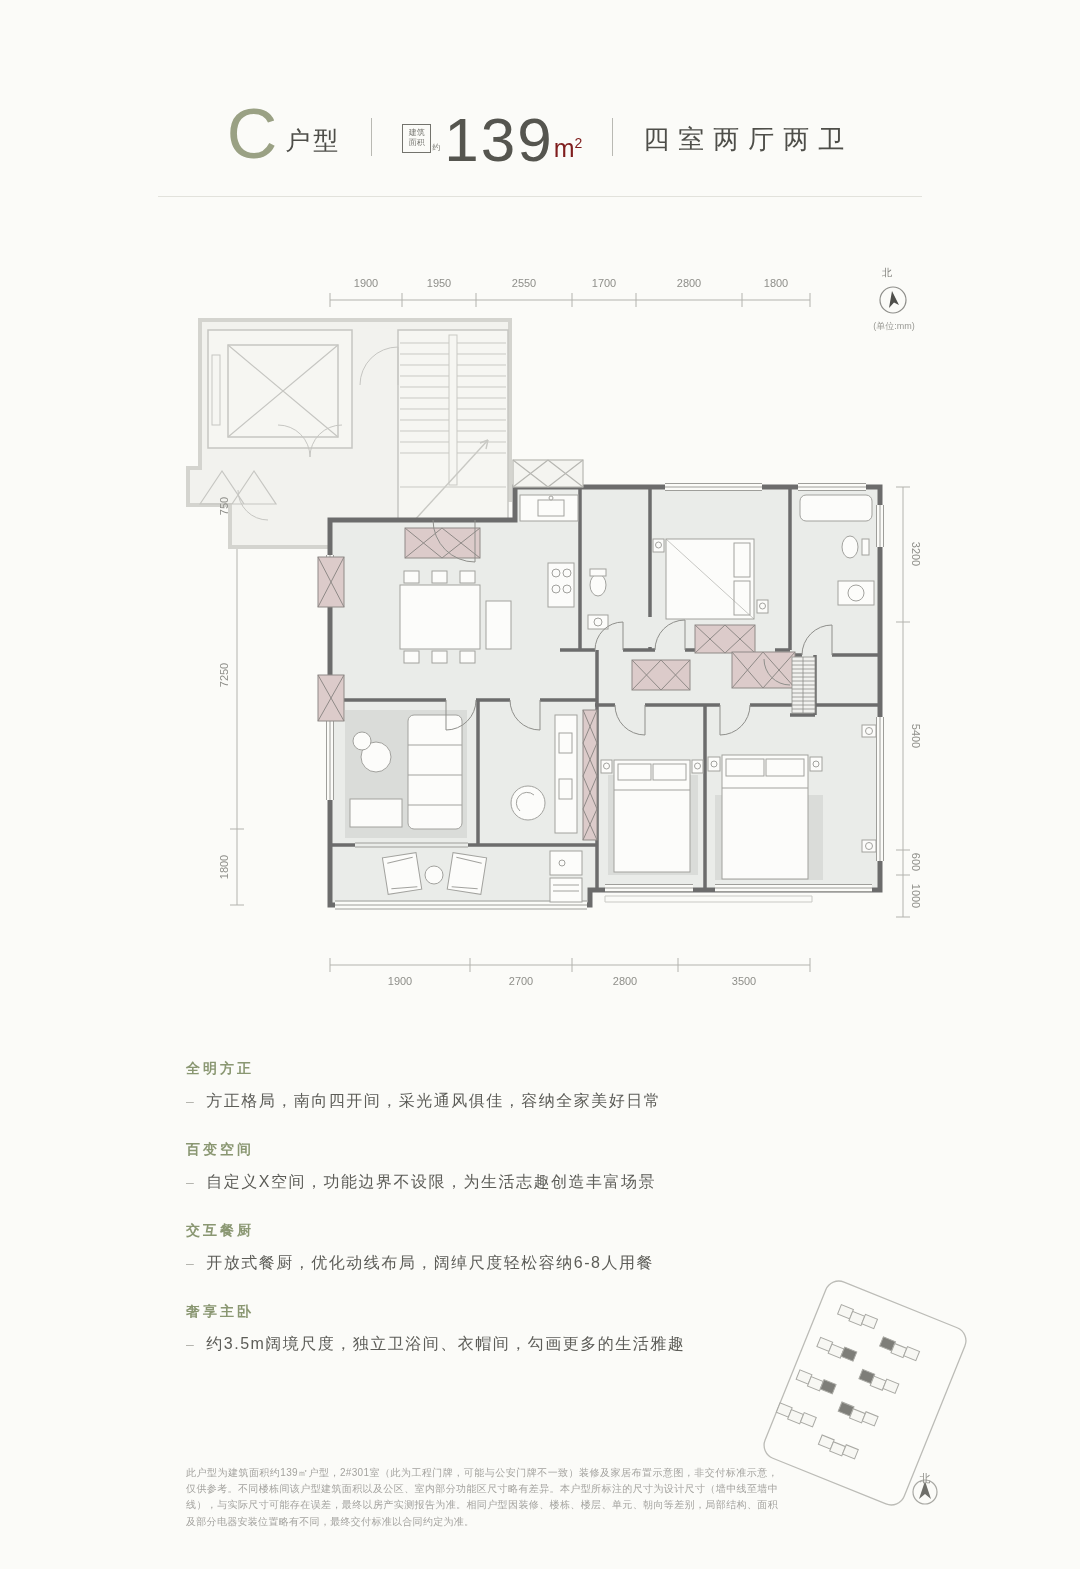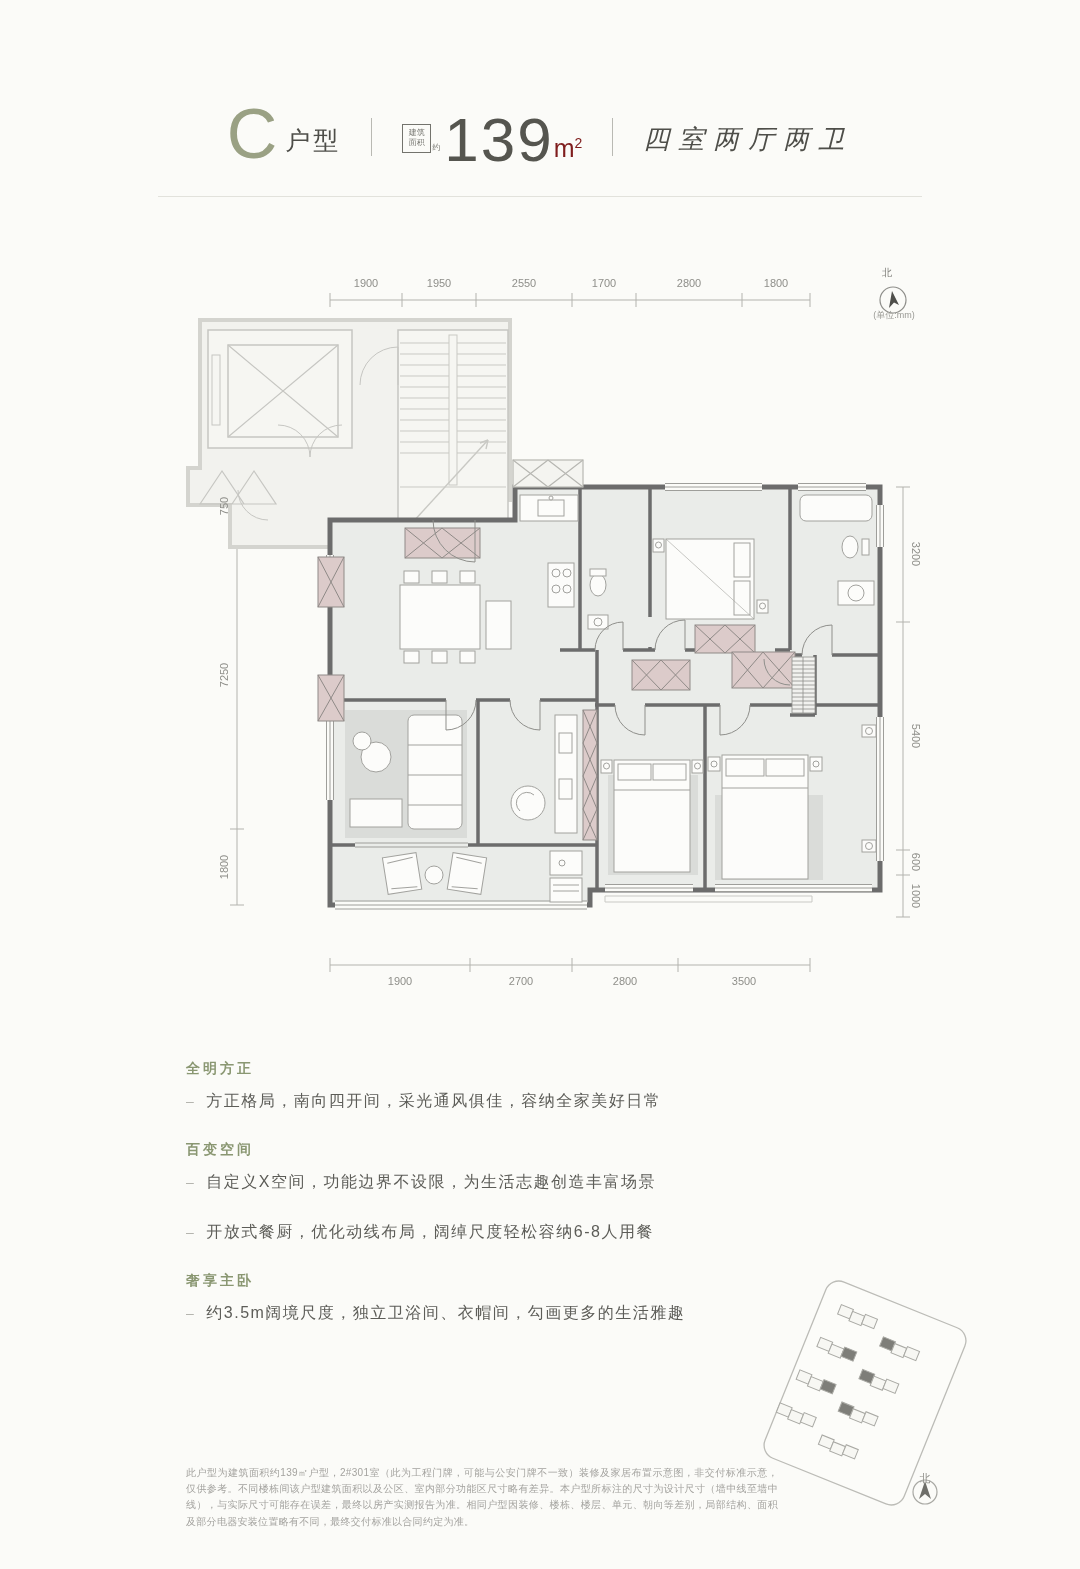--- a/index.html
+++ b/index.html
@@ -12,21 +12,21 @@
   .type-letter{font-size:70px;line-height:.88;color:#9aa184;font-weight:400;}
   .type-label{font-size:25px;color:#4e4e49;letter-spacing:3px;padding-bottom:9px;margin-left:8px;}
   .vdiv{width:1px;height:38px;background:#b9b9b3;margin:0 30px 10px 30px;}
   .area-group{display:flex;align-items:flex-end;}
   .stamp{width:27px;height:27px;border:1px solid #73736d;color:#73736d;font-size:8px;line-height:1.25;
          display:flex;flex-direction:column;align-items:center;justify-content:center;margin-bottom:13px;font-family:Liberation Serif, serif;}
   .stamp-suffix{font-size:8px;color:#73736d;margin:0 4px 13px 1px;}
   .area-value{font-size:62px;color:#55554f;line-height:.82;letter-spacing:2px;}
   .area-unit{font-size:25px;color:#7f1d1d;padding-bottom:3px;}
   .area-unit sup{font-size:14px;}
-  .layout-label{font-size:26px;color:#4e4e49;letter-spacing:9px;padding-bottom:9px;font-style:italic;}
+  .layout-label{font-size:26px;color:#4e4e49;letter-spacing:9px;padding-bottom:9px;}
 
   .rule{position:absolute;top:196px;left:158px;width:764px;height:1px;background:#e2e2dc;}
 
   
   .plan{position:absolute;left:150px;top:255px;width:800px;height:760px;}
   .plan svg{position:absolute;left:0;top:0;}
   .dim{position:absolute;font-size:11px;color:#8f8f8a;transform:translate(-50%,-50%);white-space:nowrap;}
   .dim.v{transform:translate(-50%,-50%) rotate(-90deg);}
   .dim.vr{transform:translate(-50%,-50%) rotate(90deg);}
   .compass-n{position:absolute;font-size:10px;color:#7d7d78;transform:translate(-50%,-50%);}
@@ -316,39 +316,40 @@
     <span class="dim v" style="left:74px;top:251px">750</span>
     <span class="dim v" style="left:74px;top:420px">7250</span>
     <span class="dim v" style="left:74px;top:612px">1800</span>
 
     <span class="dim vr" style="left:766px;top:299px">3200</span>
     <span class="dim vr" style="left:766px;top:481px">5400</span>
     <span class="dim vr" style="left:766px;top:607px">600</span>
     <span class="dim vr" style="left:766px;top:641px">1000</span>
 
     <span class="compass-n" style="left:737px;top:18px">北</span>
-    <span class="unit-note" style="left:744px;top:60px">(单位:mm)</span>
+    <span class="unit-note" style="left:744px;top:71px">(单位:mm)</span>
   </div>
 
   <div class="features">
     <div class="feature">
       <h3 class="feature-title">全明方正</h3>
       <p class="feature-desc">
           <span class="bullet">–</span>
           <span>方正格局，南向四开间，采光通风俱佳，容纳全家美好日常</span>
         </p>
     </div>
     <div class="feature">
       <h3 class="feature-title">百变空间</h3>
       <p class="feature-desc">
           <span class="bullet">–</span>
           <span>自定义X空间，功能边界不设限，为生活志趣创造丰富场景</span>
         </p>
     </div>
     <div class="feature">
+      <h3 class="feature-title">交互餐厨</h3>
       <p class="feature-desc">
           <span class="bullet">–</span>
           <span>开放式餐厨，优化动线布局，阔绰尺度轻松容纳6-8人用餐</span>
         </p>
     </div>
     <div class="feature">
       <h3 class="feature-title">奢享主卧</h3>
       <p class="feature-desc">
           <span class="bullet">–</span>
           <span>约3.5m阔境尺度，独立卫浴间、衣帽间，勾画更多的生活雅趣</span>

